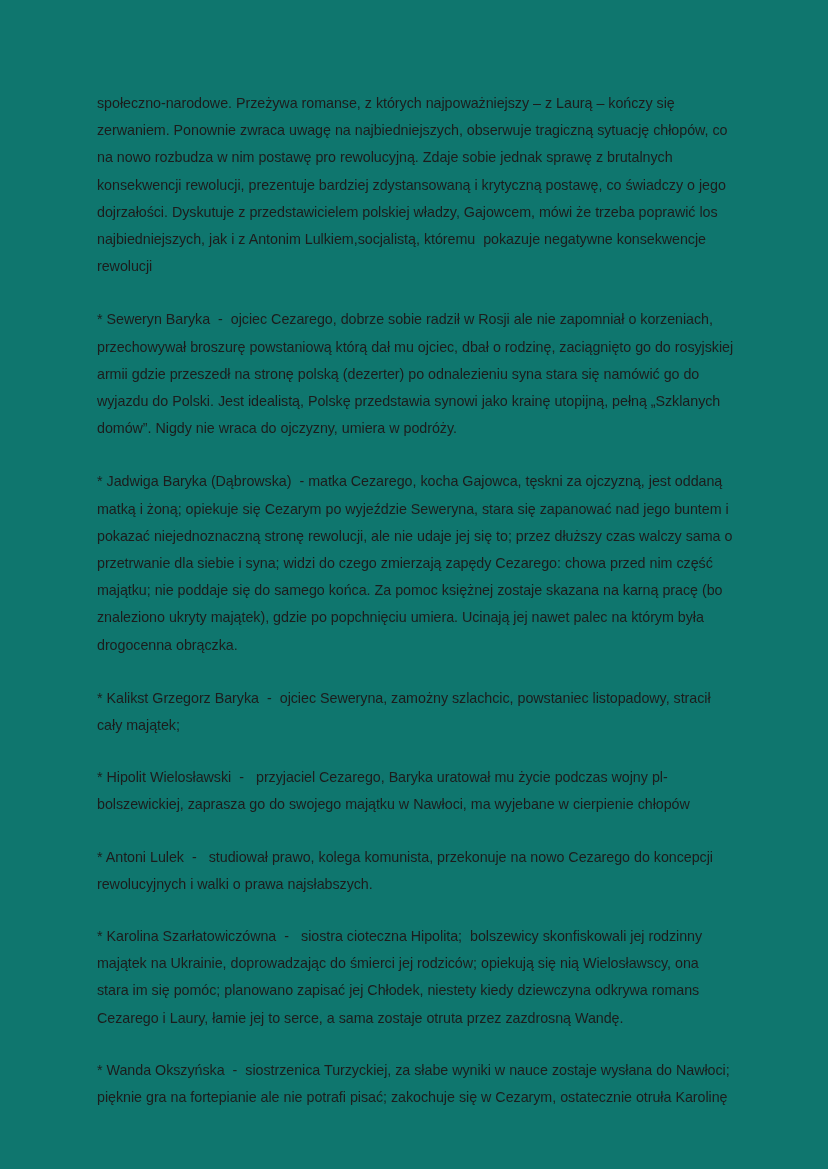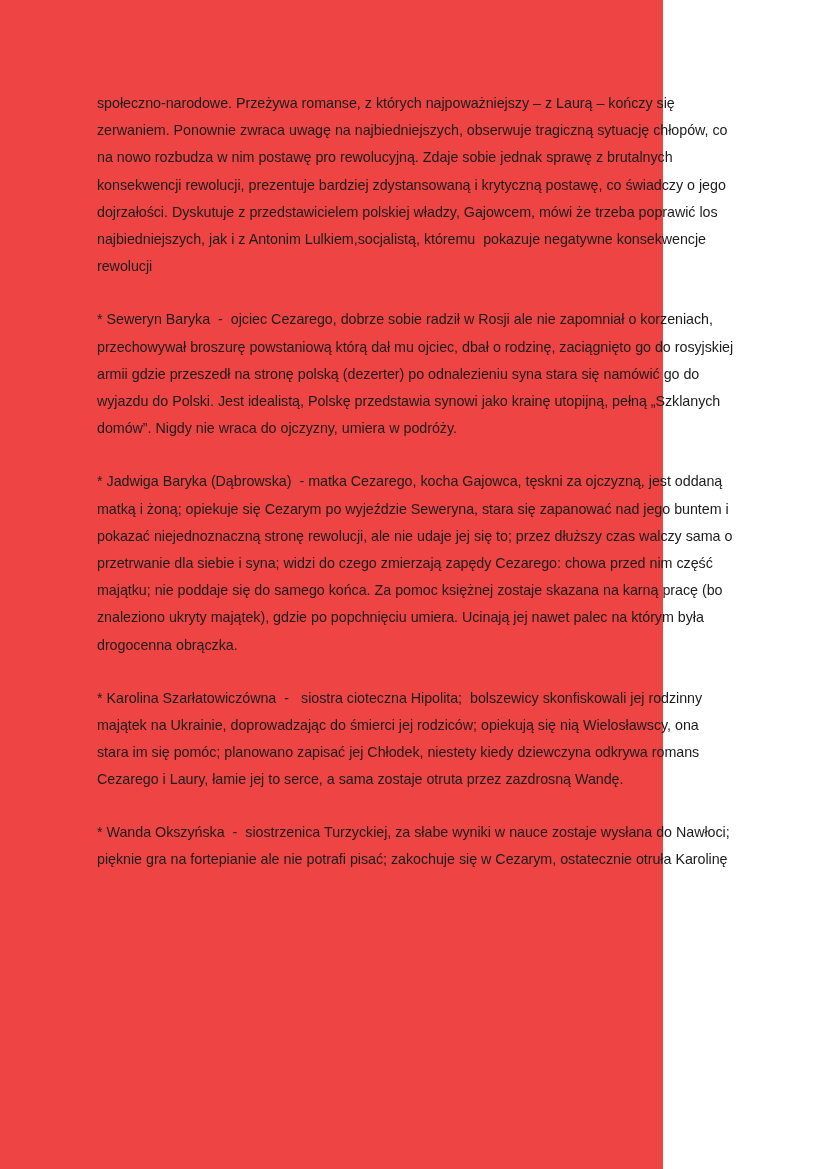--- a/index.html
+++ b/index.html
@@ -11,23 +11,23 @@
   body {
     width: 828px;
     height: 1169px;
     overflow: hidden;
     font-family: "Liberation Sans", sans-serif;
     color: #1c1c1c;
     -webkit-font-smoothing: antialiased;
   }
   .page {
     position: relative;
-    width: 663px;
+    width: 828px;
     height: 1169px;
-    background: #ef4444;
+    background: #0f766e;
     box-sizing: border-box;
   }
   .doc-body {
     position: absolute;
     left: 97px;
     top: 90px;
     width: 637px;
   }
   .para {
     font-size: 14.3px;
@@ -51,22 +51,25 @@
 
 <div class="page">
   <div class="doc-body">
 
     <p class="para">społeczno-narodowe. Przeżywa romanse, z których najpoważniejszy – z Laurą – kończy się zerwaniem. Ponownie zwraca uwagę na najbiedniejszych, obserwuje tragiczną sytuację chłopów, co na nowo rozbudza w nim postawę pro rewolucyjną. Zdaje sobie jednak sprawę z brutalnych konsekwencji rewolucji, prezentuje bardziej zdystansowaną i krytyczną postawę, co świadczy o jego dojrzałości. Dyskutuje z przedstawicielem polskiej władzy, Gajowcem, mówi że trzeba poprawić los najbiedniejszych, jak i z Antonim Lulkiem,socjalistą, któremu  pokazuje negatywne konsekwencje rewolucji</p>
 
     <p class="para">* Seweryn Baryka  -  ojciec Cezarego, dobrze sobie radził w Rosji ale nie zapomniał o korzeniach, przechowywał broszurę powstaniową którą dał mu ojciec, dbał o rodzinę, zaciągnięto go do rosyjskiej armii gdzie przeszedł na stronę polską (dezerter) po odnalezieniu syna stara się namówić go do wyjazdu do Polski. Jest idealistą, Polskę przedstawia synowi jako krainę utopijną, pełną „Szklanych domów”. Nigdy nie wraca do ojczyzny, umiera w podróży.</p>
 
     <p class="para">* Jadwiga Baryka (Dąbrowska)  - matka Cezarego, kocha Gajowca, tęskni za ojczyzną, jest oddaną matką i żoną; opiekuje się Cezarym po wyjeździe Seweryna, stara się zapanować nad jego buntem i pokazać niejednoznaczną stronę rewolucji, ale nie udaje jej się to; przez dłuższy czas walczy sama o przetrwanie dla siebie i syna; widzi do czego zmierzają zapędy Cezarego: chowa przed nim część majątku; nie poddaje się do samego końca. Za pomoc księżnej zostaje skazana na karną pracę (bo znaleziono ukryty majątek), gdzie po popchnięciu umiera. Ucinają jej nawet palec na którym była drogocenna obrączka.</p>
 
+    <p class="para tight">* Kalikst Grzegorz Baryka  -  ojciec Seweryna, zamożny szlachcic, powstaniec listopadowy, stracił cały majątek;</p>
 
 
+    <p class="para tight">* Hipolit Wielosławski  -   przyjaciel Cezarego, Baryka uratował mu życie podczas wojny pl-bolszewickiej, zaprasza go do swojego majątku w Nawłoci, ma wyjebane w cierpienie chłopów</p>
 
+    <p class="para tight">* Antoni Lulek  -   studiował prawo, kolega komunista, przekonuje na nowo Cezarego do koncepcji rewolucyjnych i walki o prawa najsłabszych.</p>
 
     <p class="para tight">* Karolina Szarłatowiczówna  -   siostra cioteczna Hipolita;  bolszewicy skonfiskowali jej rodzinny majątek na Ukrainie, doprowadzając do śmierci jej rodziców; opiekują się nią Wielosławscy, ona stara im się pomóc; planowano zapisać jej Chłodek, niestety kiedy dziewczyna odkrywa romans Cezarego i Laury, łamie jej to serce, a sama zostaje otruta przez zazdrosną Wandę.</p>
 
     <p class="para">* Wanda Okszyńska  -  siostrzenica Turzyckiej, za słabe wyniki w nauce zostaje wysłana do Nawłoci; pięknie gra na fortepianie ale nie potrafi pisać; zakochuje się w Cezarym, ostatecznie otruła Karolinę</p>
 
   </div>
 </div>
 
 </body></html>

